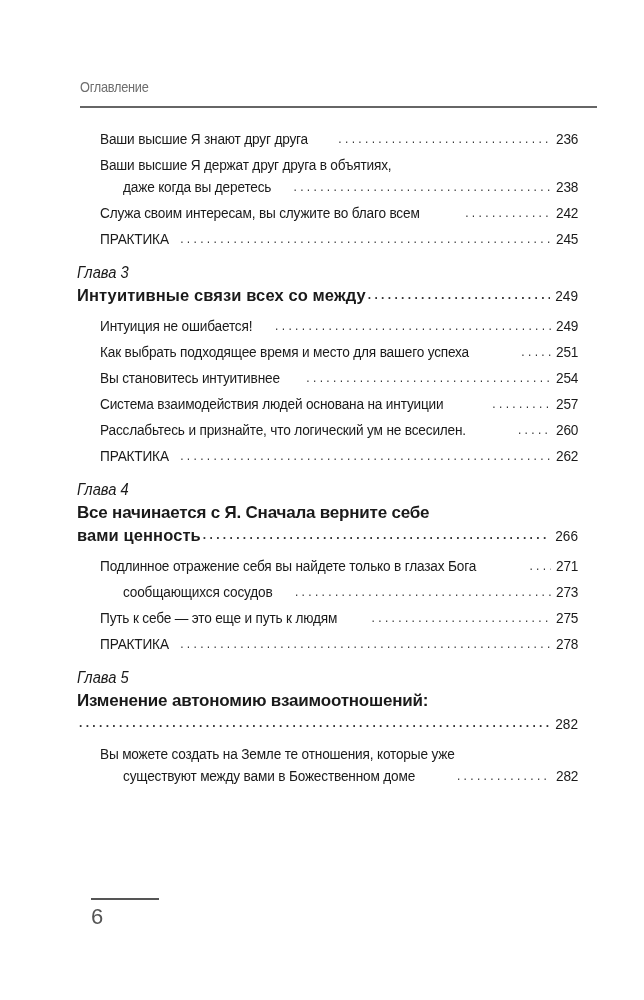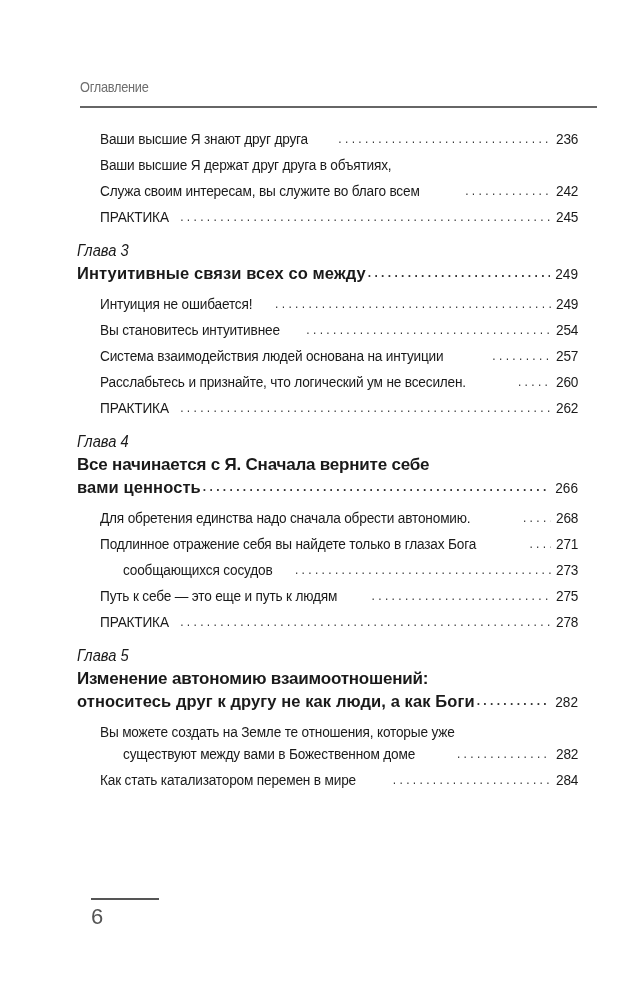--- a/index.html
+++ b/index.html
@@ -52,20 +52,25 @@
       <div class="line">
         <span class="txt">Ваши высшие Я знают друг друга</span>
         <span class="dots"></span>
         <span class="pg" style="font-weight: normal; font-size: 15.5px;">236</span>
       </div>
     </div>
     <div class="entry sub">
       <div class="line">
         <span class="txt">Ваши высшие Я держат друг друга в объятиях,</span>
       </div>
+      <div class="line cont">
+        <span class="txt">даже когда вы деретесь</span>
+        <span class="dots"></span>
+        <span class="pg" style="font-weight: normal; font-size: 15.5px;">238</span>
+      </div>
     </div>
     <div class="entry sub">
       <div class="line">
         <span class="txt">Служа своим интересам, вы служите во благо всем</span>
         <span class="dots"></span>
         <span class="pg" style="font-weight: normal; font-size: 15.5px;">242</span>
       </div>
     </div>
     <div class="entry sub">
       <div class="line">
@@ -80,20 +85,27 @@
         <span class="txt">Интуитивные связи всех со между</span>
         <span class="dots"></span>
         <span class="pg" style="font-weight: normal; font-size: 15.5px;">249</span>
       </div>
     </div>
     <div class="entry sub">
       <div class="line">
         <span class="txt">Интуиция не ошибается!</span>
         <span class="dots"></span>
         <span class="pg" style="font-weight: normal; font-size: 15.5px;">249</span>
+      </div>
+    </div>
+    <div class="entry sub">
+      <div class="line">
+        <span class="txt">Как выбрать подходящее время и место для вашего успеха</span>
+        <span class="dots"></span>
+        <span class="pg" style="font-weight: normal; font-size: 15.5px;">251</span>
       </div>
     </div>
     <div class="entry sub">
       <div class="line">
         <span class="txt">Вы становитесь интуитивнее</span>
         <span class="dots"></span>
         <span class="pg" style="font-weight: normal; font-size: 15.5px;">254</span>
       </div>
     </div>
     <div class="entry sub">
@@ -121,27 +133,20 @@
     <div class="entry chapter">
       <div class="first-line"><span class="txt">Все начинается с Я. Сначала верните себе</span></div>
       <div class="line title">
         <span class="txt">вами ценность</span>
         <span class="dots"></span>
         <span class="pg" style="font-weight: normal; font-size: 15.5px;">266</span>
       </div>
     </div>
     <div class="entry sub">
       <div class="line">
-        <span class="txt">Для обретения единства надо сначала обрести автономию.</span>
-        <span class="dots"></span>
-        <span class="pg" style="font-weight: normal; font-size: 15.5px;">268</span>
-      </div>
-    </div>
-    <div class="entry sub">
-      <div class="line">
         <span class="txt">Подлинное отражение себя вы найдете только в глазах Бога</span>
         <span class="dots"></span>
         <span class="pg" style="font-weight: normal; font-size: 15.5px;">271</span>
       </div>
     </div>
     <div class="entry sub">
       <div class="line cont">
         <span class="txt">сообщающихся сосудов</span>
         <span class="dots"></span>
         <span class="pg" style="font-weight: normal; font-size: 15.5px;">273</span>
@@ -158,38 +163,30 @@
       <div class="line">
         <span class="txt">ПРАКТИКА</span>
         <span class="dots"></span>
         <span class="pg" style="font-weight: normal; font-size: 15.5px;">278</span>
       </div>
     </div>
     <div class="chapter-label">Глава 5</div>
     <div class="entry chapter">
       <div class="first-line"><span class="txt">Изменение автономию взаимоотношений:</span></div>
       <div class="line title">
-        <span class="txt">относитесь друг к другу не как люди, а как Боги</span>
         <span class="dots"></span>
         <span class="pg" style="font-weight: normal; font-size: 15.5px;">282</span>
       </div>
     </div>
     <div class="entry sub">
       <div class="line">
         <span class="txt">Вы можете создать на Земле те отношения, которые уже</span>
       </div>
       <div class="line cont">
         <span class="txt">существуют между вами в Божественном доме</span>
         <span class="dots"></span>
         <span class="pg" style="font-weight: normal; font-size: 15.5px;">282</span>
       </div>
     </div>
-    <div class="entry sub">
-      <div class="line">
-        <span class="txt">Как стать катализатором перемен в мире</span>
-        <span class="dots"></span>
-        <span class="pg" style="font-weight: normal; font-size: 15.5px;">284</span>
-      </div>
-    </div>
   </div>
 
 <div class="footer-rule"></div>
 <div class="folio">6</div>
 
 </body></html>

